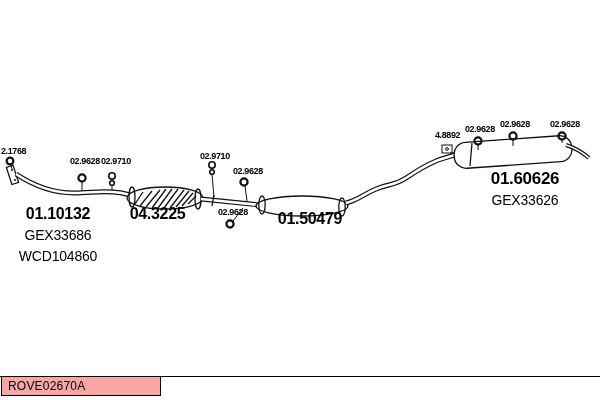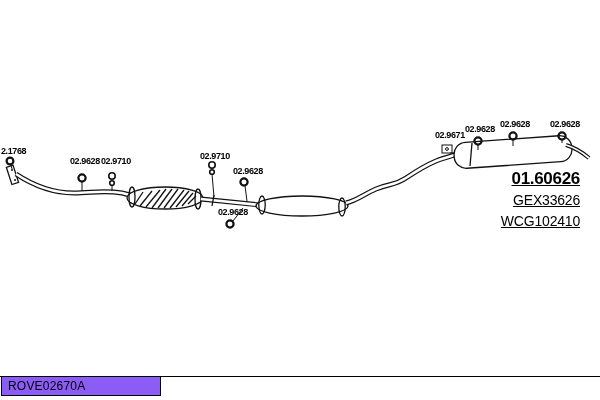--- a/index.html
+++ b/index.html
@@ -2,30 +2,30 @@
 <html><head>
 <meta charset="utf-8">
 <style>
   html,body{margin:0;padding:0;background:#fff;}
   body{width:600px;height:400px;overflow:hidden;}
   .stage{
     position:relative;width:600px;height:400px;background:#ffffff;
     font-family:"Liberation Sans","DejaVu Sans",sans-serif;color:#000;
   }
   .stage svg{position:absolute;left:0;top:0;}
-  .part{position:absolute;text-align:right;line-height:1.12;text-decoration:underline;}
+  .part{position:absolute;text-align:center;line-height:1.12;}
   .part .num{font-weight:bold;font-size:16px;letter-spacing:-0.3px;}
   .part.lg .num{font-size:17px;}
   .part .ref{font-size:14px;letter-spacing:-0.2px;margin-top:5px;}
   .sp{position:absolute;font-size:9px;font-weight:bold;letter-spacing:-0.4px;white-space:nowrap;}
   .footer-rule{position:absolute;left:0;top:376px;width:600px;border-top:1.5px solid #000;}
   .code-box{
     position:absolute;left:1px;top:376px;width:152px;height:18px;
     border:1.5px solid #000;display:flex;align-items:center;padding-left:6px;
-    font-size:12px;letter-spacing:0.2px;background:#8b5cf6;
+    font-size:12px;letter-spacing:0.2px;background:#fca5a5;
   }
 </style>
 </head>
 <body>
 
 <div class="stage">
 
   <svg width="600" height="400" viewBox="0 0 600 400">
     <g stroke="#111" fill="none" stroke-width="1.3">
 
@@ -121,40 +121,46 @@
           <path d="M 513,140 L 513,146"></path>
         </g>
         <g>
           <circle cx="562" cy="136" r="3.6" stroke-width="2.2"></circle>
           <path d="M 562,140 L 562,143"></path>
         </g>
       </g>
     </g>
   </svg>
 
+  <div class="part" style="left:8px;top:205px;width:100px">
+    <div class="num">01.10132</div>
+    <div class="ref">GEX33686</div>
+    <div class="ref">WCD104860</div>
+  </div>
 
   <div class="part" style="left:110px;top:205px;width:95px">
+    <div class="num">04.3225</div>
   </div>
 
   <div class="part" style="left:256px;top:210px;width:108px">
+    <div class="num">01.50479</div>
   </div>
 
   <div class="part lg" style="left:470px;top:169px;width:110px">
     <div class="num">01.60626</div>
     <div class="ref">GEX33626</div>
-    <div class="ref">WCG102410</div>
   </div>
 
   <div class="sp" style="left:1px;top:146px">2.1768</div>
   <div class="sp" style="left:70px;top:156px">02.9628</div>
   <div class="sp" style="left:101px;top:156px">02.9710</div>
   <div class="sp" style="left:200px;top:151px">02.9710</div>
   <div class="sp" style="left:233px;top:166px">02.9628</div>
   <div class="sp" style="left:218px;top:207px">02.9628</div>
-  <div class="sp" style="left:435px;top:130px">02.9671</div>
+  <div class="sp" style="left:435px;top:130px">4.8892</div>
   <div class="sp" style="left:465px;top:124px">02.9628</div>
   <div class="sp" style="left:500px;top:119px">02.9628</div>
   <div class="sp" style="left:550px;top:119px">02.9628</div>
 
   <div class="footer-rule"></div>
   <div class="code-box">
     <span>ROVE02670A</span>
   </div>
 
 </div>

